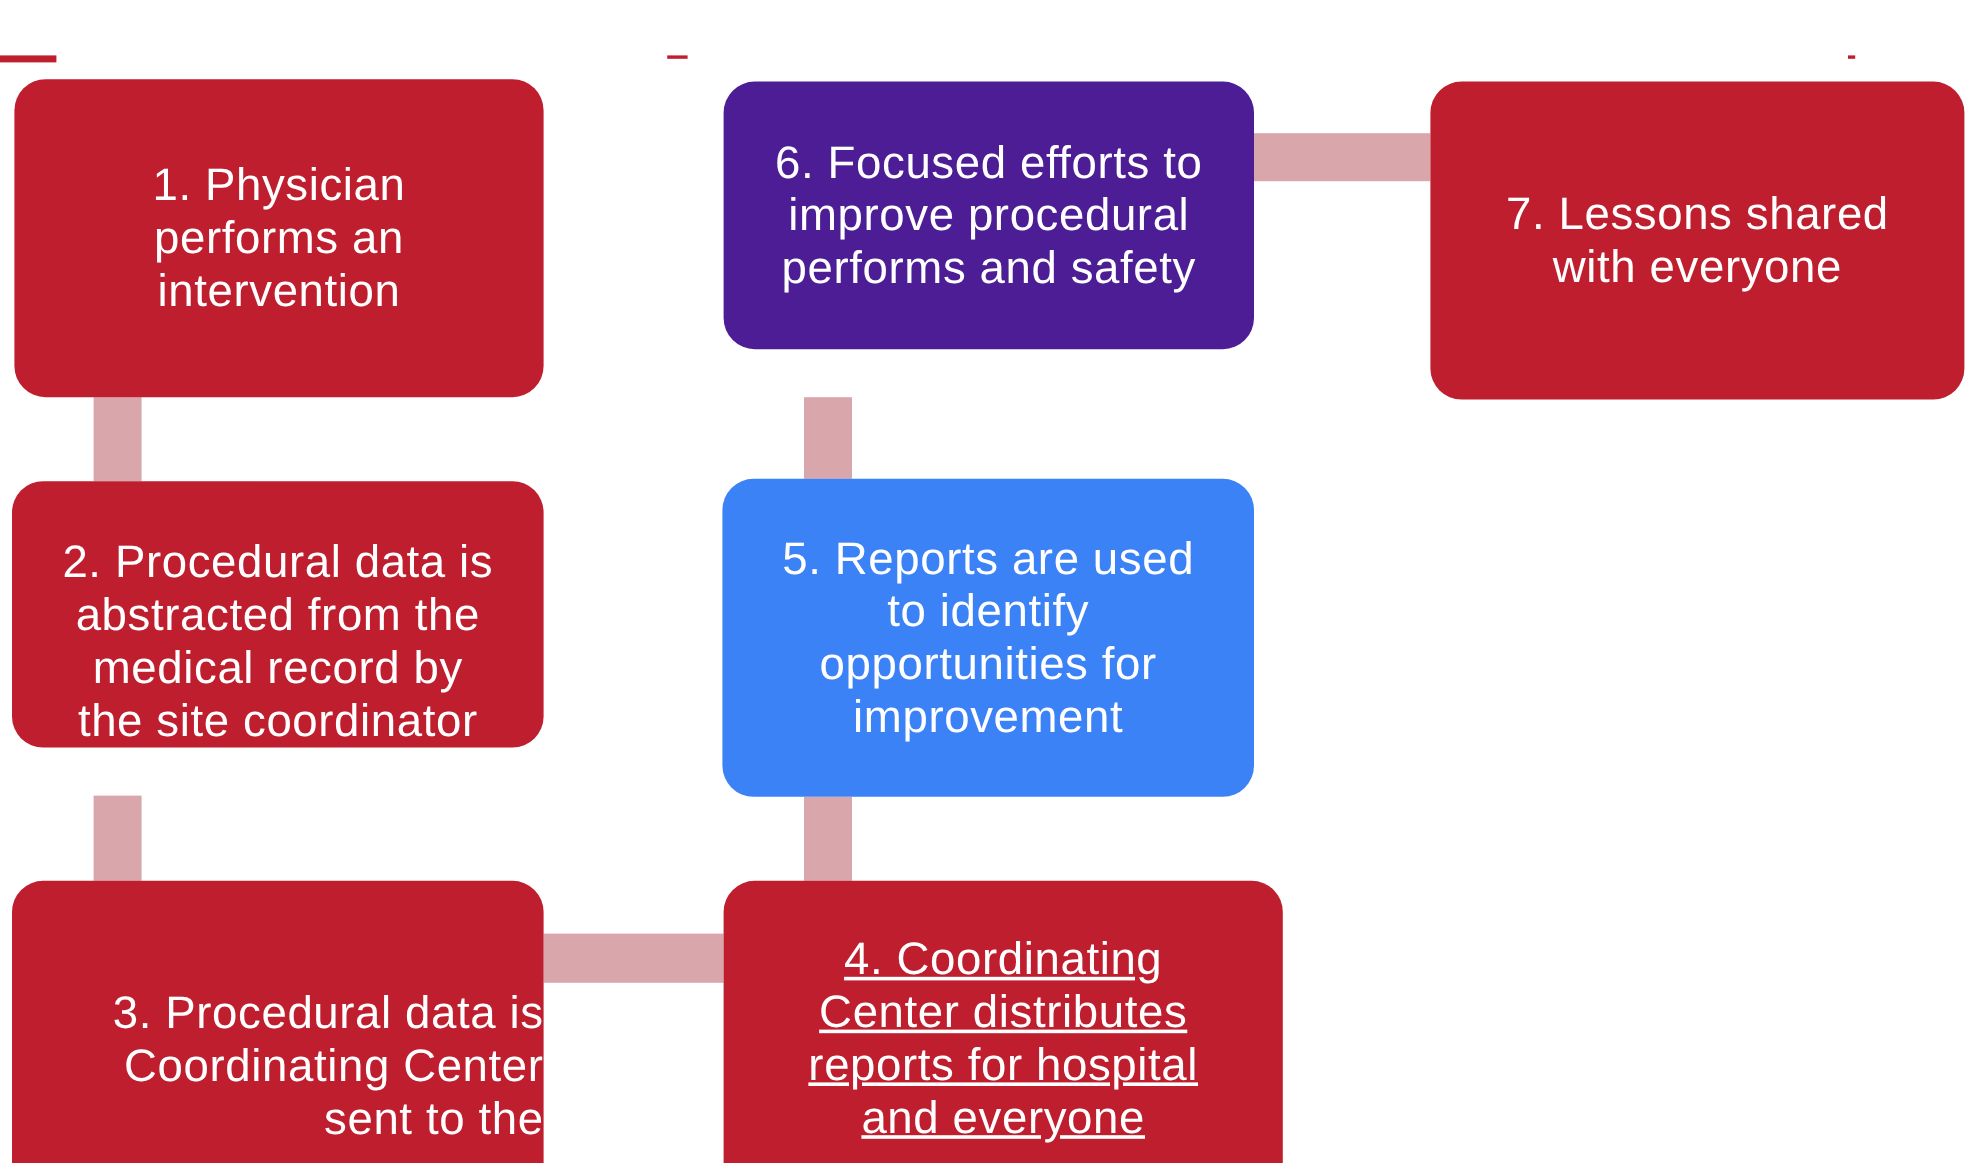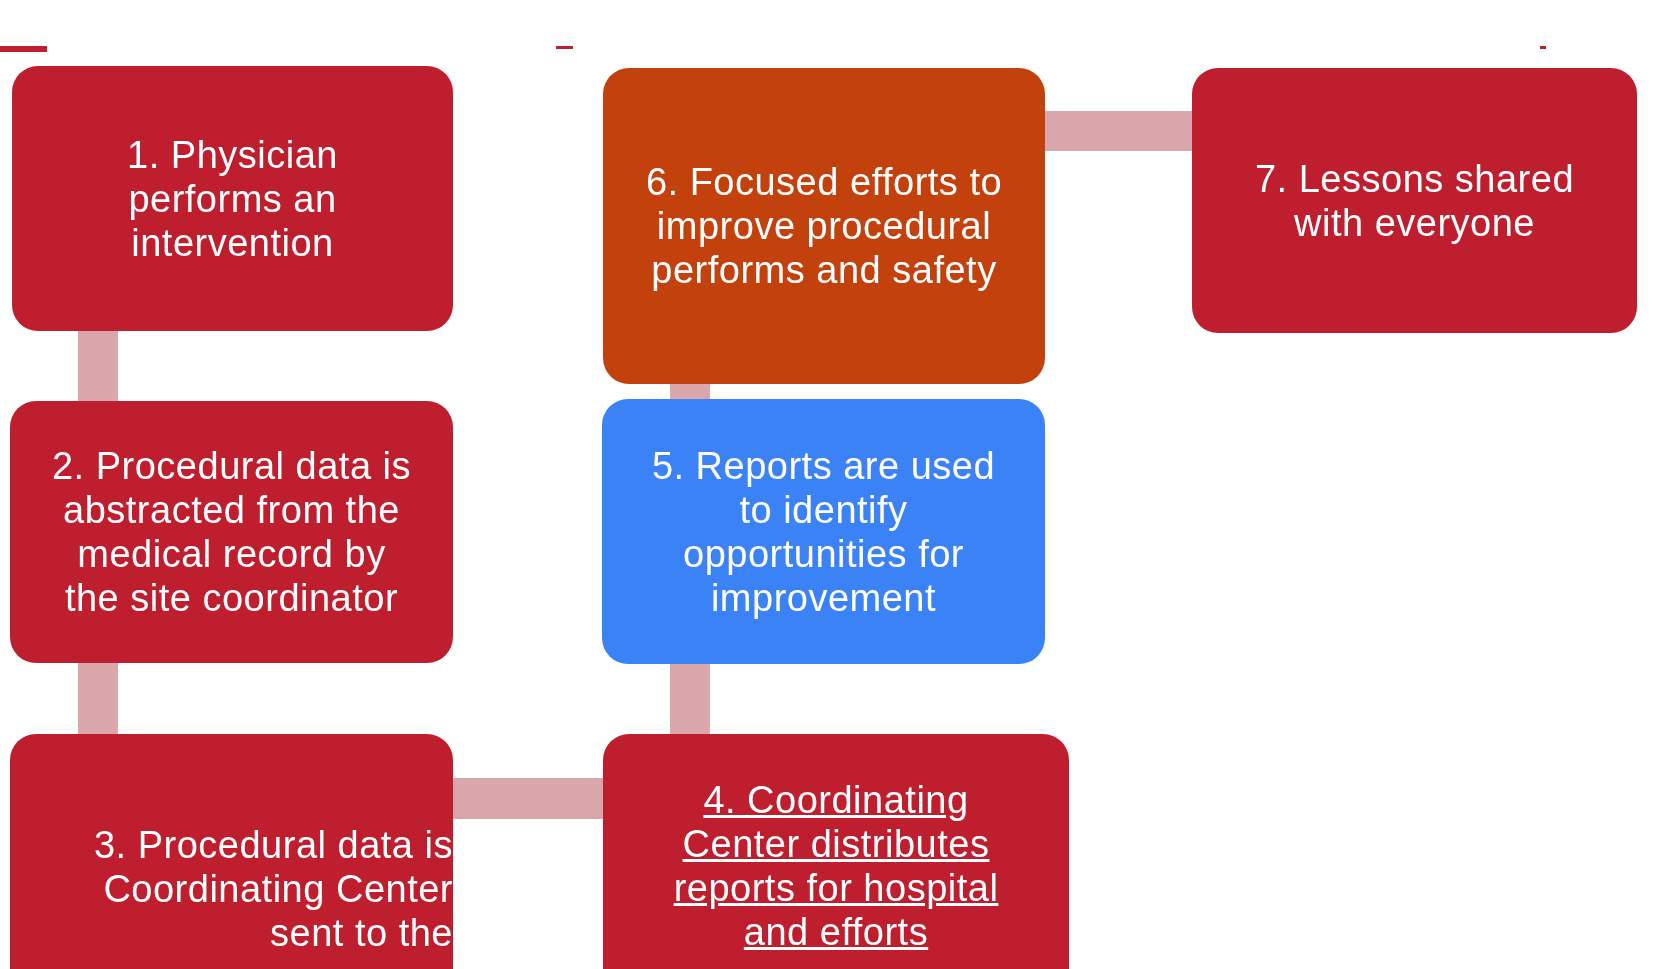--- a/index.html
+++ b/index.html
@@ -46,44 +46,44 @@
     <div class="connector" style="left: 78px; top: 617px; width: 40px; height: 71px; background: rgb(217, 166, 172);"></div>
     <div class="connector" style="left: 453px; top: 732px; width: 150px; height: 41px; background: rgb(217, 166, 172);"></div>
     <div class="connector" style="left: 670px; top: 618px; width: 40px; height: 70px; background: rgb(217, 166, 172);"></div>
     <div class="connector" style="left: 670px; top: 285px; width: 40px; height: 68px; background: rgb(217, 166, 172);"></div>
     <div class="connector" style="left: 1045px; top: 65px; width: 147px; height: 40px; background: rgb(217, 166, 172);"></div>
     <div class="node" style="left: 12px; top: 20px; width: 441px; height: 265px; background: rgb(190, 30, 45); color: rgb(255, 255, 255);">
       <div class="line">1. Physician</div>
       <div class="line">performs an</div>
       <div class="line">intervention</div>
     </div>
-    <div class="node" style="left: 10px; top: 355px; width: 443px; height: 262px; background: rgb(190, 30, 45); color: rgb(255, 255, 255);">
+    <div class="node" style="left: 10px; top: 355px; width: 443px; height: 222px; background: rgb(190, 30, 45); color: rgb(255, 255, 255); justify-content: flex-end;">
       <div class="line">2. Procedural data is</div>
       <div class="line">abstracted from the</div>
       <div class="line">medical record by</div>
       <div class="line">the site coordinator</div>
     </div>
     <div class="node" style="left: 10px; top: 688px; width: 443px; height: 309px; background: rgb(190, 30, 45); color: rgb(255, 255, 255); align-items: flex-end;">
       <div class="line">3. Procedural data is</div>
       <div class="line">Coordinating Center</div>
       <div class="line">sent to the</div>
     </div>
     <div class="node" style="left: 603px; top: 688px; width: 466px; height: 264px; background: rgb(190, 30, 45); color: rgb(255, 255, 255); text-decoration: underline;">
       <div class="line">4. Coordinating</div>
       <div class="line">Center distributes</div>
       <div class="line">reports for hospital</div>
-      <div class="line">and efforts</div>
+      <div class="line">and everyone</div>
     </div>
     <div class="node" style="left: 602px; top: 353px; width: 443px; height: 265px; background: #3b82f6; color: rgb(255, 255, 255); text-align: center;">
       <div class="line">5. Reports are used</div>
       <div class="line">to identify</div>
       <div class="line">opportunities for</div>
       <div class="line">improvement</div>
     </div>
-    <div class="node" style="left: 603px; top: 22px; width: 442px; height: 316px; background: #c2410c; color: rgb(255, 255, 255);">
+    <div class="node" style="left: 603px; top: 22px; width: 442px; height: 223px; background: #4c1d95; color: rgb(255, 255, 255);">
       <div class="line">6. Focused efforts to</div>
       <div class="line">improve procedural</div>
       <div class="line">performs and safety</div>
     </div>
     <div class="node" style="left: 1192px; top: 22px; width: 445px; height: 265px; background: rgb(190, 30, 45); color: rgb(255, 255, 255); justify-content: center;">
       <div class="line">7. Lessons shared</div>
       <div class="line">with everyone</div>
     </div>
     <div class="artifact" style="left: 0px; top: 0px; width: 47px; height: 6px; background: rgb(190, 30, 45);"></div>
     <div class="artifact" style="left: 556px; top: 0px; width: 17px; height: 3px; background: rgb(190, 30, 45);"></div>

